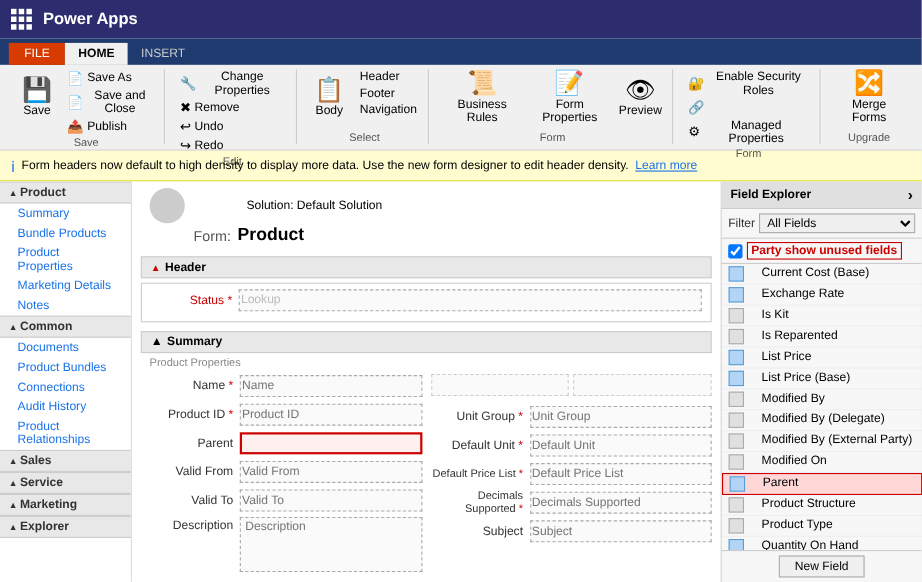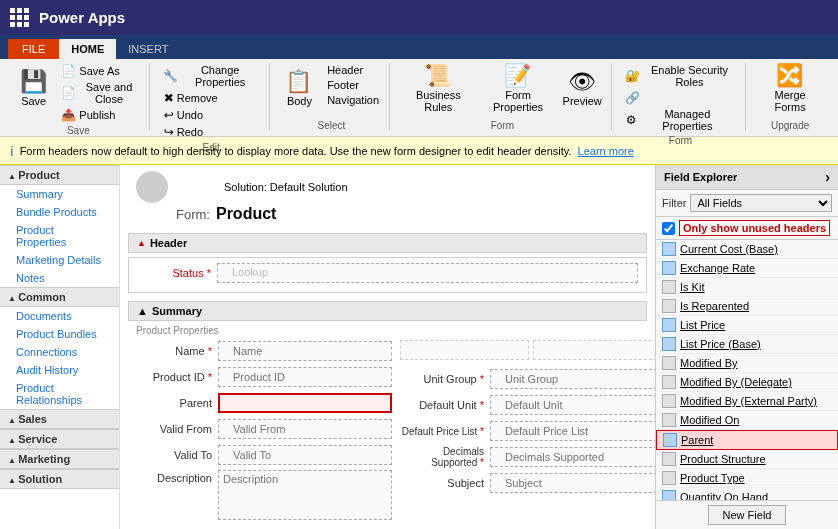--- a/index.html
+++ b/index.html
@@ -70,39 +70,39 @@
 
     .form-body { padding: 4px 8px; }
     .summary-header { background: #e8e8e8; border: 1px solid #ccc; padding: 3px 8px; font-size: 11px; font-weight: 600; margin-bottom: 4px; display: flex; align-items: center; gap: 4px; }
 
     .form-columns { display: flex; gap: 8px; }
     .form-col { flex: 1; }
 
     .field-row { display: flex; align-items: center; margin-bottom: 4px; min-height: 22px; }
     .field-label { width: 90px; font-size: 11px; color: #333; text-align: right; padding-right: 6px; flex-shrink: 0; }
     .field-label.required::after { content: ' *'; color: #c00; }
-    .field-input { flex: 1; border: 1px dashed #aaa; padding: 2px 14px; font-size: 11px; color: #999; background: #fafafa; height: 20px; }
+    .field-input { flex: 1; border: 1px dashed #aaa; padding: 2px 1px; font-size: 11px; color: #999; background: #fafafa; height: 20px; }
     .field-input.highlighted { border: 2px solid #c00; background: #fff0f0; }
 
     .field-row-multiline { display: flex; align-items: flex-start; margin-bottom: 4px; justify-content: flex-end; }
     .field-textarea { flex: 1; border: 1px dashed #aaa; padding: 2px 4px; font-size: 11px; color: #999; background: #fafafa; height: 50px; resize: none; }
 
     
     .right-panel { width: 183px; background: #f7f7f7; border-left: 1px solid #ccc; display: flex; flex-direction: column; }
     .right-panel-header { display: flex; justify-content: space-between; align-items: center; padding: 4px 8px; background: #e0e0e0; border-bottom: 1px solid #ccc; font-weight: 700; font-size: 12px; }
     .right-panel-header .expand-icon { cursor: pointer; font-size: 14px; }
     .filter-row { display: flex; align-items: center; gap: 4px; padding: 4px 6px; border-bottom: 1px solid #ccc; }
     .filter-label { font-size: 11px; color: #333; }
     .filter-select { flex: 1; font-size: 11px; border: 1px solid #aaa; padding: 1px 2px; }
     .only-unused-row { padding: 3px 6px; border-bottom: 1px solid #ccc; display: flex; align-items: center; gap: 4px; }
     .only-unused-row input[type=checkbox] { margin: 0; }
     .only-unused-label { font-size: 11px; color: #c00; font-weight: 600; border: 1px solid #c00; padding: 1px 3px; }
 
     .field-list { flex: 1; overflow-y: auto; }
-    .field-list-item { display: flex; align-items: center; padding: 2px 6px; gap: 4px; font-size: 11px; cursor: pointer; border-bottom: 1px solid #eee; text-decoration: underline; }
+    .field-list-item { display: flex; align-items: flex-start; padding: 2px 6px; gap: 16px; font-size: 11px; cursor: pointer; border-bottom: 1px solid #eee; }
     .field-list-item.highlighted-item { background: #ffd7d7; border: 1px solid #c00; }
     .field-list-item .field-icon { width: 14px; height: 14px; background: #e0e0e0; border: 1px solid #aaa; flex-shrink: 0; }
     .field-list-item .field-icon.blue { background: #b3d4f5; border-color: #5a9fd4; }
 
     .new-field-btn { padding: 4px; border-top: 1px solid #ccc; display: flex; justify-content: center; }
     .new-field-btn button { padding: 3px 14px; font-size: 11px; background: #f0f0f0; border: 1px solid #aaa; cursor: pointer; }
 
     
     ::-webkit-scrollbar { width: 8px; height: 8px; }
     ::-webkit-scrollbar-track { background: #f0f0f0; }
@@ -276,21 +276,21 @@
     <div class="nav-group-header">Common</div>
     <div class="nav-item">Documents</div>
     <div class="nav-item">Product Bundles</div>
     <div class="nav-item">Connections</div>
     <div class="nav-item">Audit History</div>
     <div class="nav-item">Product Relationships</div>
 
     <div class="nav-group-header">Sales</div>
     <div class="nav-group-header">Service</div>
     <div class="nav-group-header">Marketing</div>
-    <div class="nav-group-header">Solution</div>
+    <div class="nav-group-header">Explorer</div>
   </div>
 
   <div class="center-form">
     <div class="center-scroll">
 
       <div class="form-header-line">
         <div class="form-avatar"></div>
         <span class="solution-label">Solution: Default Solution</span>
       </div>
       <div class="form-name-line">
@@ -401,21 +401,21 @@
     <div class="filter-row">
       <span class="filter-label">Filter</span>
       <select class="filter-select">
         <option>All Fields</option>
         <option>Unused Fields</option>
         <option>Required Fields</option>
       </select>
     </div>
     <div class="only-unused-row">
       <input type="checkbox" checked="" style="">
-      <span class="only-unused-label">Only show unused headers</span>
+      <span class="only-unused-label">Party show unused fields</span>
     </div>
     <div class="field-list">
       <div class="field-list-item">
         <div class="field-icon blue"></div>
         <span>Current Cost (Base)</span>
       </div>
       <div class="field-list-item">
         <div class="field-icon blue"></div>
         <span>Exchange Rate</span>
       </div>

